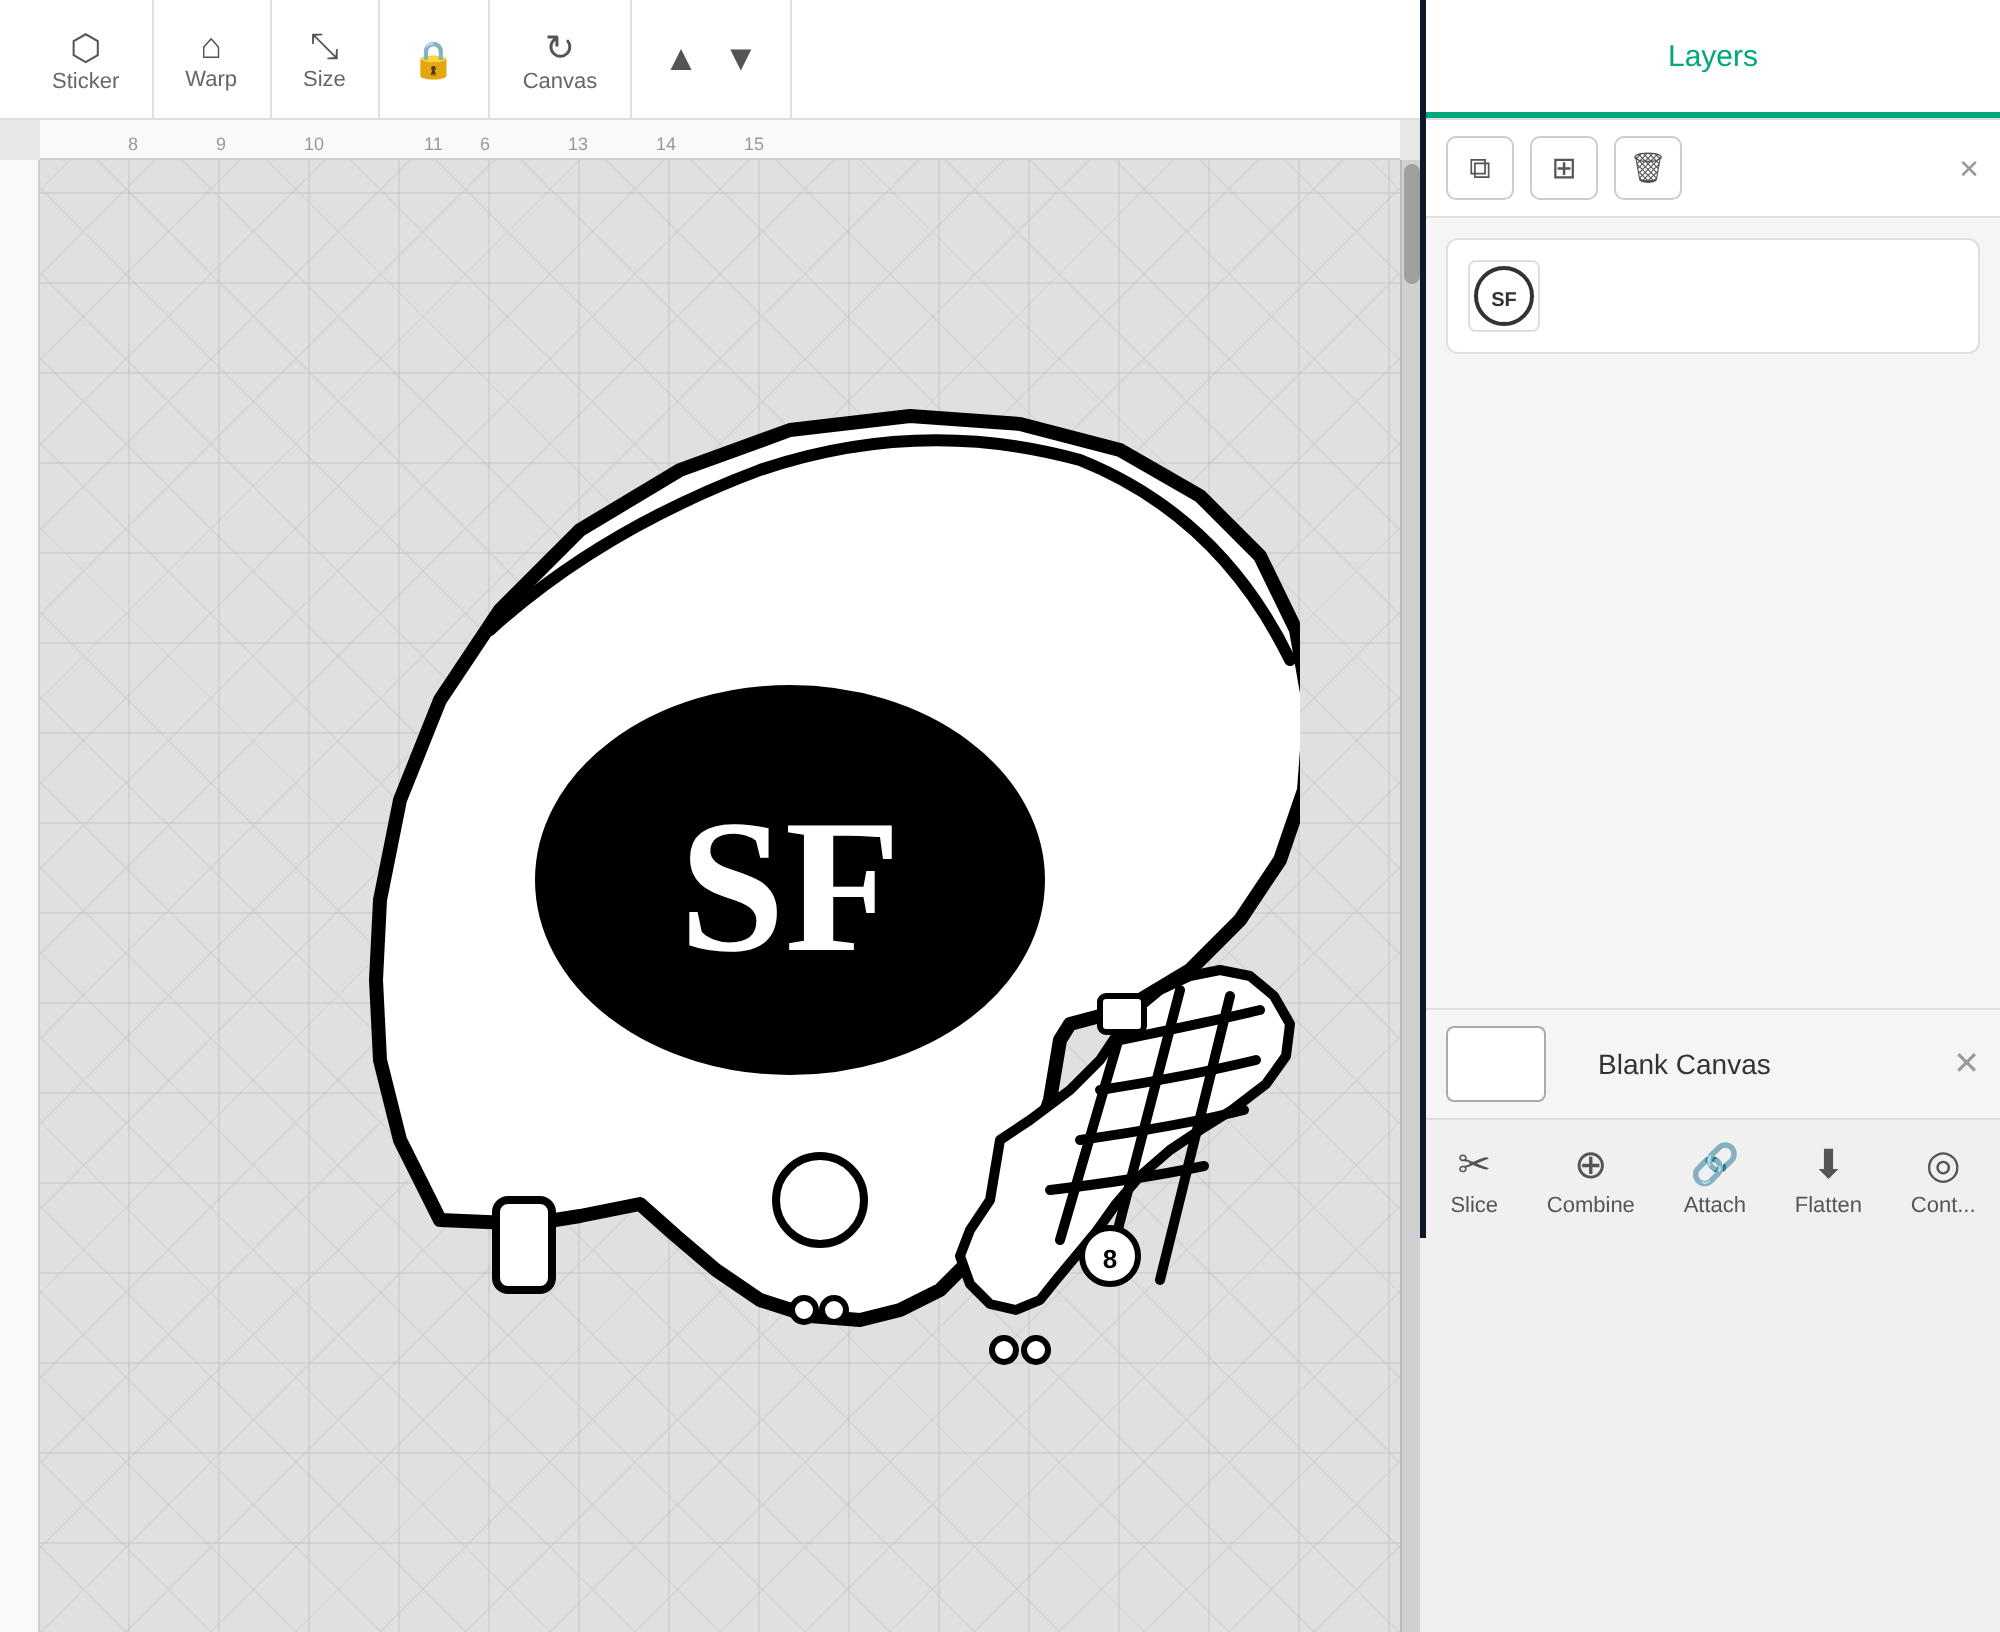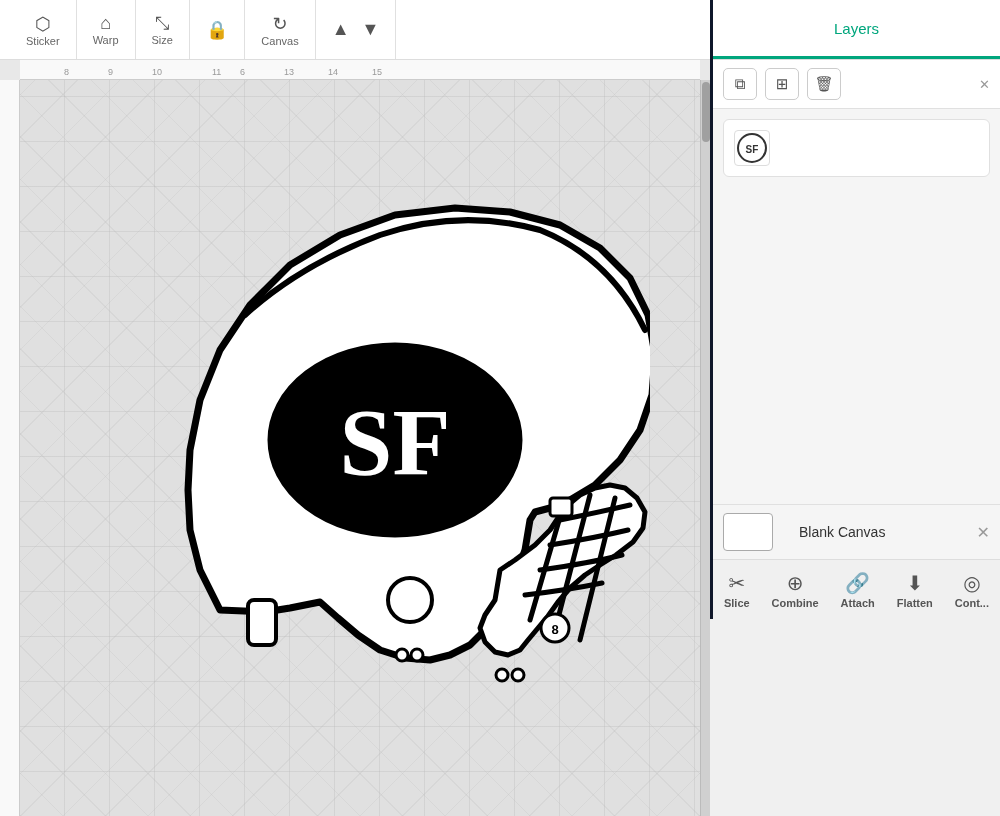--- a/index.html
+++ b/index.html
@@ -161,21 +161,21 @@
       display: flex;
       flex-direction: column;
       align-items: center;
       gap: 2px;
       cursor: pointer;
       padding: 6px 8px;
       border-radius: 4px;
       color: #555;
     }
     .panel-bottom-btn .icon { font-size: 20px; }
-    .panel-bottom-btn .label { font-size: 11px; font-weight: bold; }
+    .panel-bottom-btn .label { font-size: 11px; }
 
     
     #canvas-area {
       position: absolute;
       top: 60px;
       left: 0;
       right: 290px;
       bottom: 0;
       background: #e8e8e8;
       overflow: hidden;

